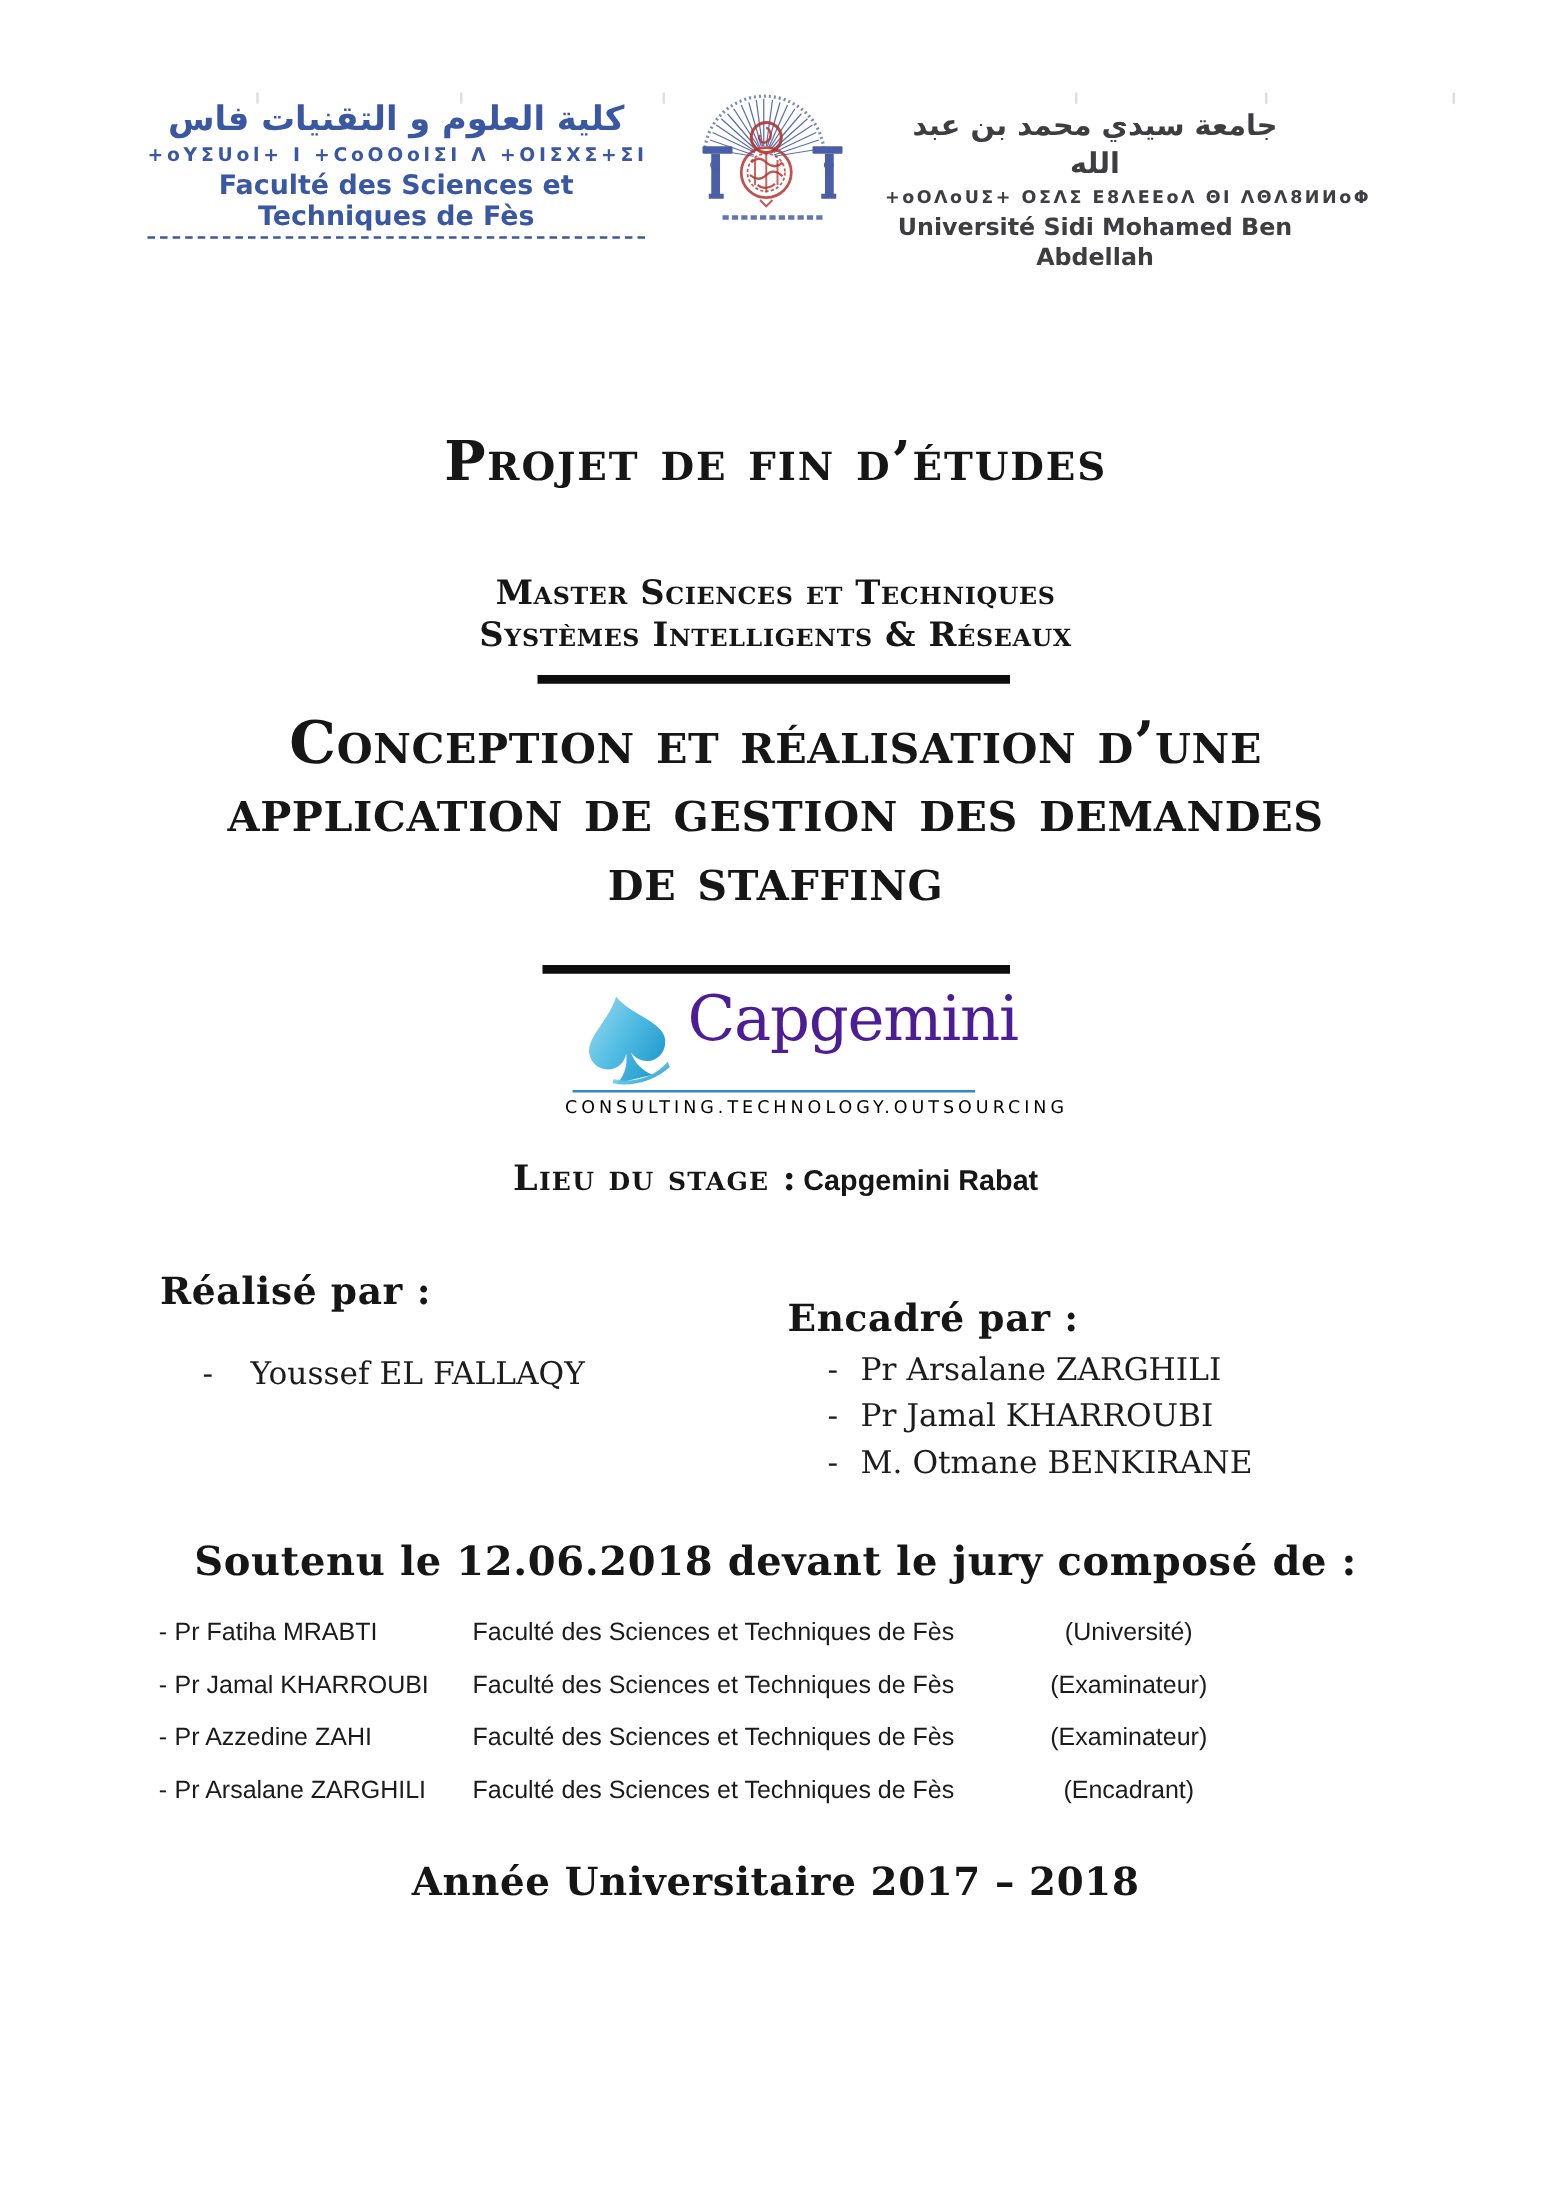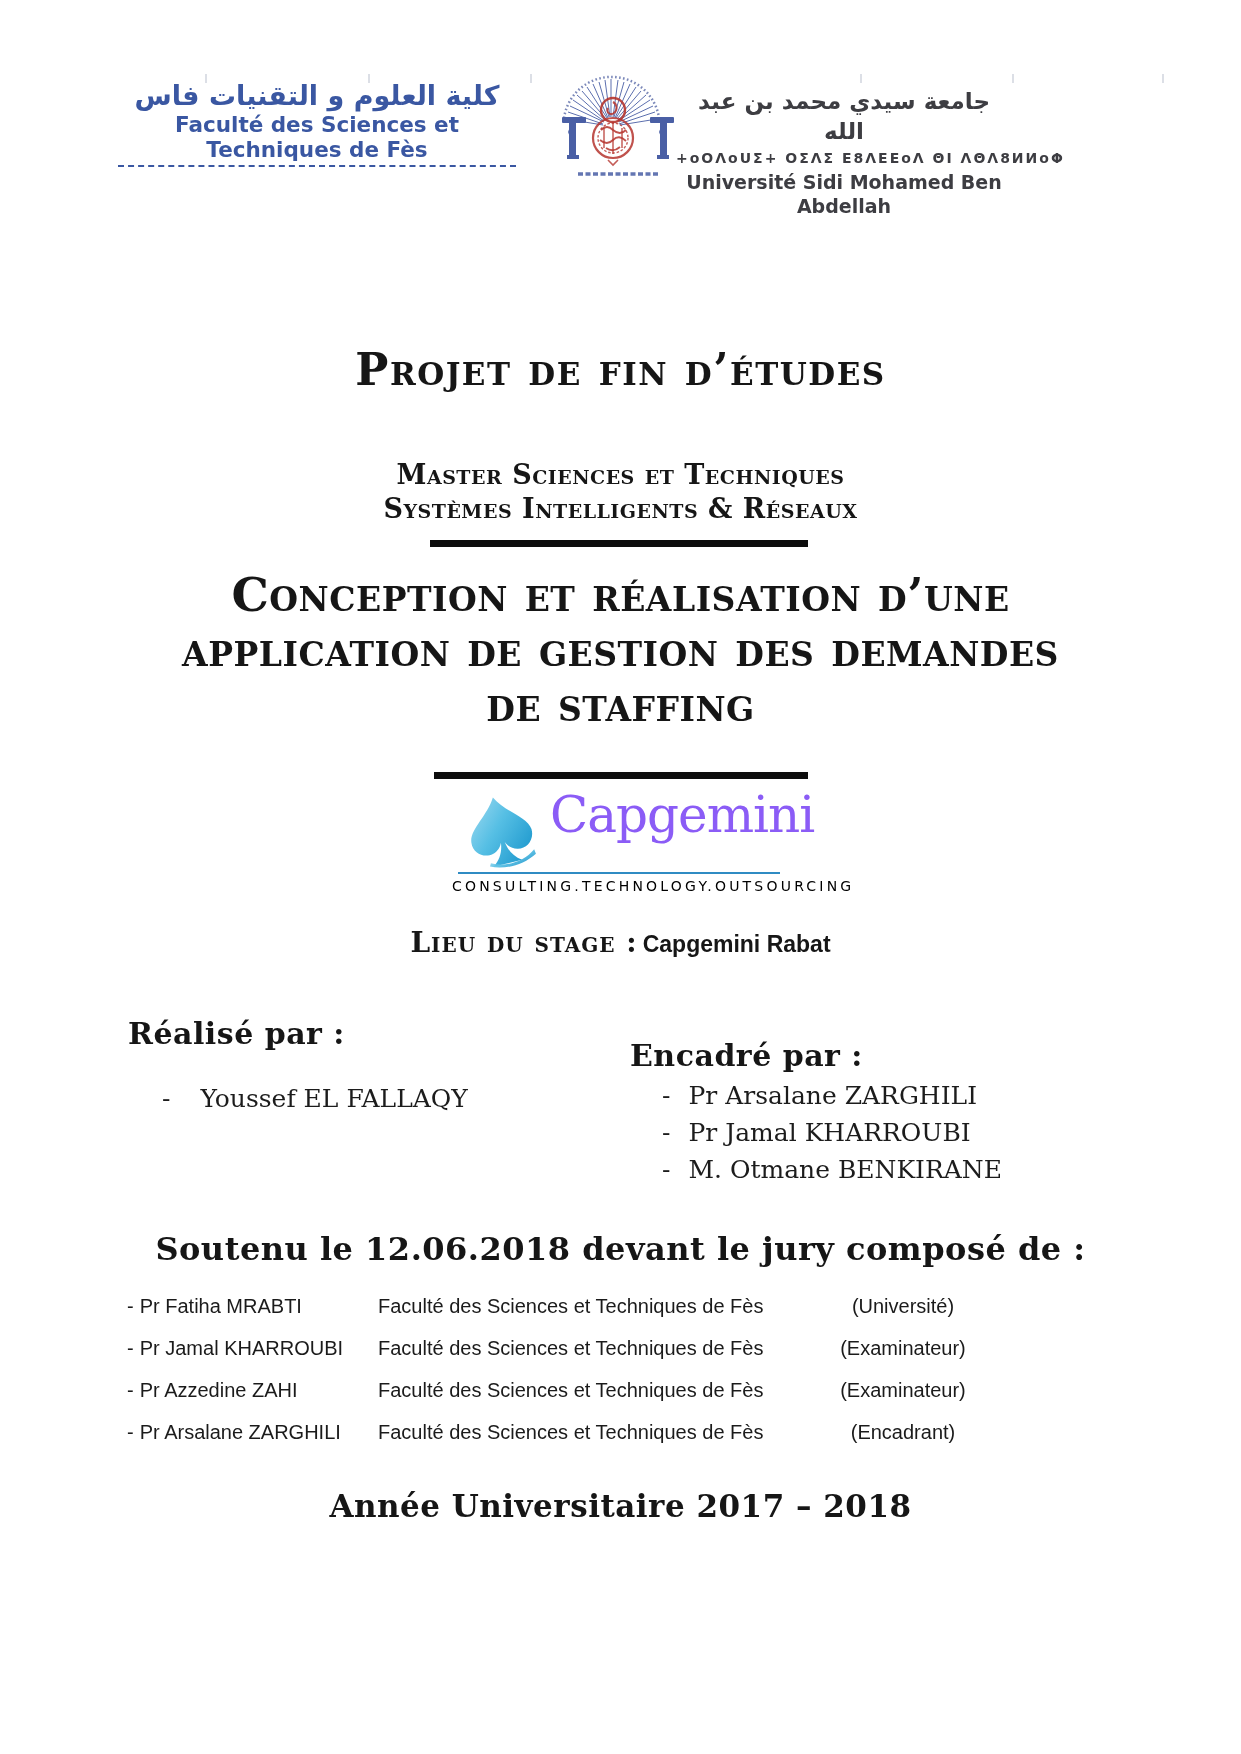--- a/index.html
+++ b/index.html
@@ -17,21 +17,21 @@
   .hdr-left {
     position:absolute; left:118px; top:80px; width:398px;
     text-align:center; color:#3a57a2;
   }
   .hdr-left .ar { font-family:"DejaVu Sans", sans-serif; font-weight:bold; font-size:27px; line-height:32px; }
   .hdr-left .tif { font-family:"DejaVu Sans", sans-serif; font-weight:bold; font-size:15px; letter-spacing:3px; line-height:24px; white-space:nowrap; }
   .hdr-left .lat { font-family:"DejaVu Sans", sans-serif; font-weight:bold; font-size:21.5px; line-height:25px;
     border-bottom:2px dashed #3a57a2; padding-bottom:3px; }
 
   .hdr-right {
-    position:absolute; left:676px; top:86px; width:336px;
+    position:absolute; left:708px; top:86px; width:336px;
     text-align:center; color:#3d3d42;
   }
   .hdr-right .ar { font-family:"DejaVu Sans", sans-serif; font-weight:bold; font-size:23px; line-height:30px; }
   .hdr-right .tif { font-family:"DejaVu Sans", sans-serif; font-weight:bold; font-size:14px; letter-spacing:2px; line-height:24px; white-space:nowrap; }
   .hdr-right .lat { font-family:"DejaVu Sans", sans-serif; font-weight:bold; font-size:19px; line-height:24px; }
 
   .emblem { position:absolute; left:556px; top:62px; width:124px; height:126px; }
 
   
   .centered { position:absolute; left:0; width:100%; text-align:center; }
@@ -40,21 +40,21 @@
   .master { top:458px; font-size:27px; font-weight:bold; font-variant:small-caps; line-height:34px; letter-spacing:0.5px; }
   .rule { position:absolute; height:7px; background:#0d0d0d; }
   .rule1 { top:540px; left:430px; width:378px; }
   .rule2 { top:772px; left:434px; width:374px; }
   .maintitle { top:567px; font-size:47px; font-weight:bold; font-variant:small-caps; line-height:55px; letter-spacing:0.5px; }
 
   
   .caplogo { position:absolute; left:452px; top:788px; width:338px; height:112px; }
   .cap-spade { position:absolute; left:0; top:4px; width:96px; height:78px; }
   .cap-word { position:absolute; left:98px; top:-2px; font-family:"DejaVu Serif", serif;
-    font-size:50px; color:#8b5cf6; letter-spacing:-1px; }
+    font-size:50px; color:#4c1d95; letter-spacing:-1px; }
   .cap-line { position:absolute; left:6px; top:84px; width:322px; border-top:2px solid #2f8bc3; }
   .cap-tag { position:absolute; left:0px; top:90px; width:338px; text-align:center;
     font-family:"DejaVu Sans", sans-serif; font-size:14px; letter-spacing:3.2px; color:#000000; }
 
   
   .stage { top:926px; }
   .stage .lbl { font-size:28px; font-weight:bold; font-variant:small-caps; letter-spacing:1px;margin-top:10px; }
   .stage .val { font-family:"Liberation Sans", sans-serif; font-size:23px; font-weight:bold; }
 
   
@@ -91,20 +91,21 @@
     <i style="left:205px"></i>
       <i style="left:368px"></i>
       <i style="left:530px"></i>
     <i style="left:860px"></i>
       <i style="left:1012px"></i>
       <i style="left:1162px"></i>
   </div>
 
   <div class="hdr-left">
     <div class="ar">كلية العلوم و التقنيات فاس</div>
+    <div class="tif">+oYΣUol+ I +CoOOolΣI Λ +OIΣXΣ+ΣI</div>
     <div class="lat">Faculté des Sciences et Techniques de Fès</div>
   </div>
 
   <svg class="emblem" viewBox="0 0 124 126">
 
     <g stroke="#4a5fa5" stroke-width="1" opacity="0.9">
       <line x1="47" y1="63" x2="10" y2="57"></line>
         <line x1="47" y1="62" x2="12" y2="50"></line>
       <line x1="48" y1="60" x2="14" y2="44"></line>
         <line x1="48" y1="59" x2="17" y2="38"></line>

